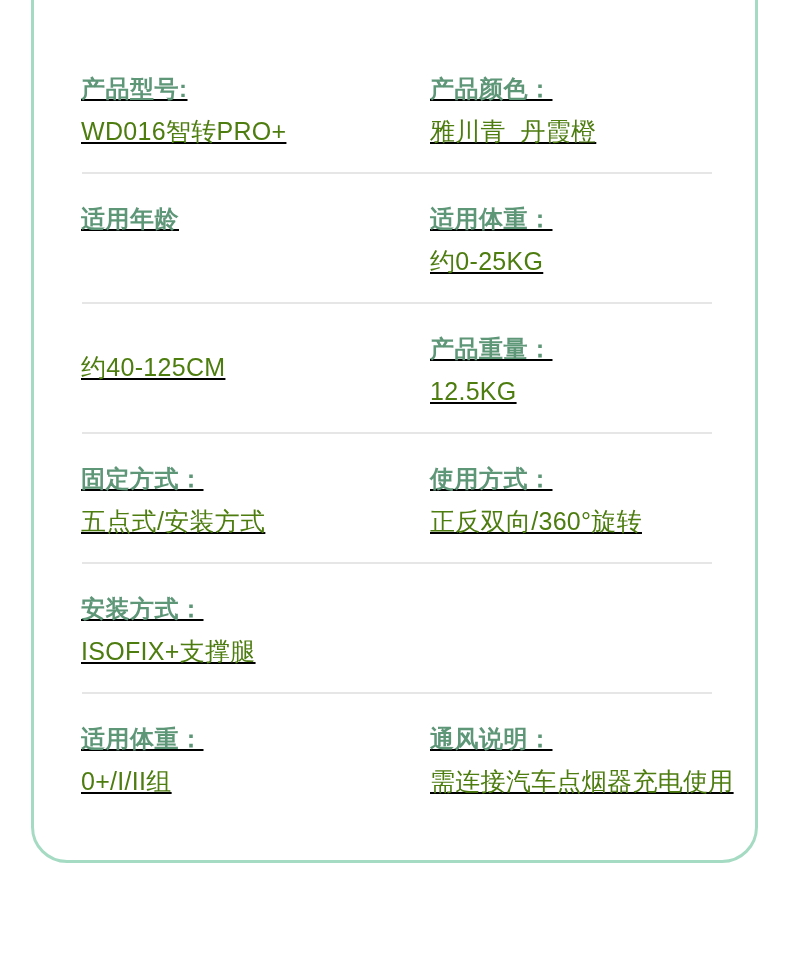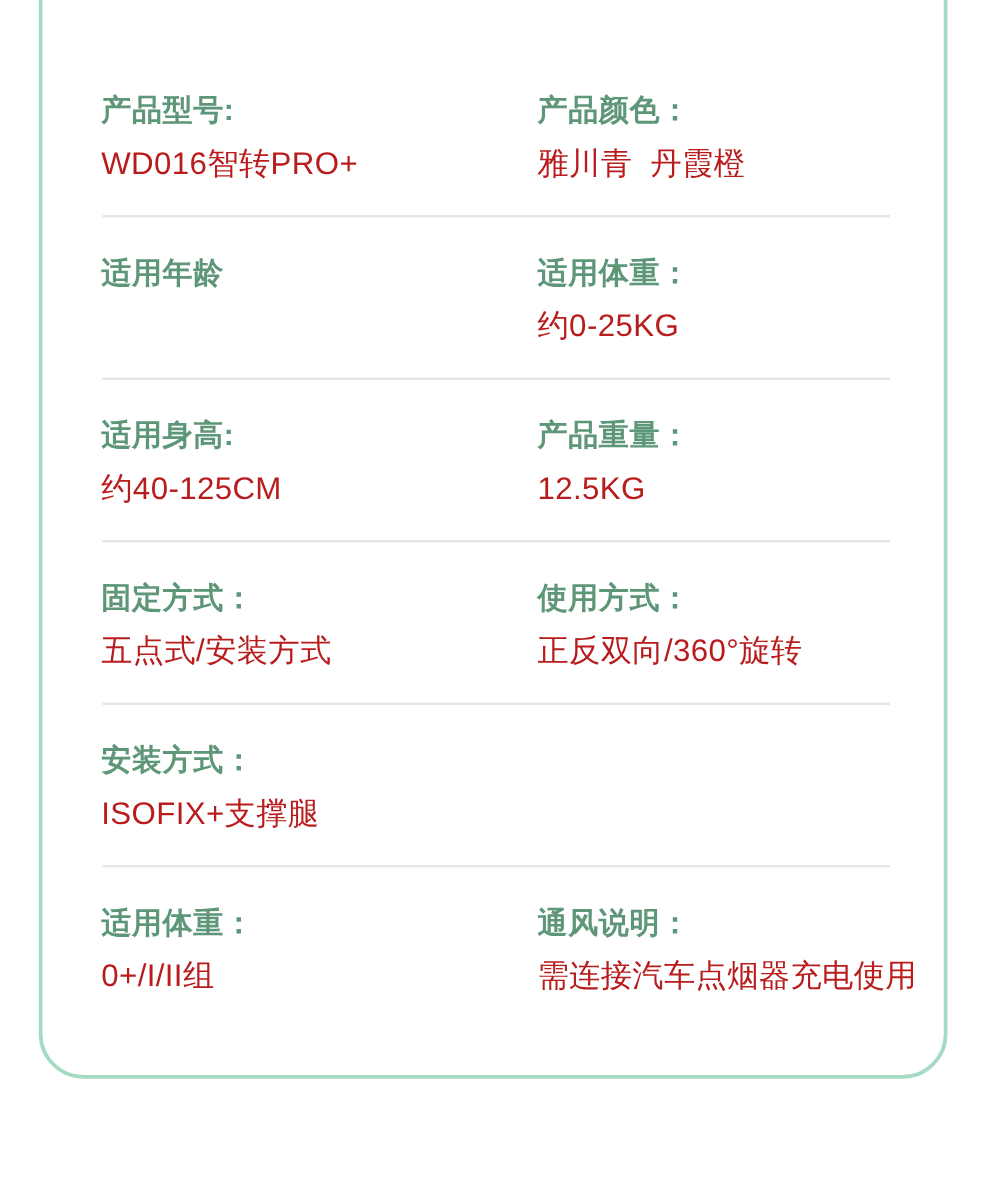--- a/index.html
+++ b/index.html
@@ -33,37 +33,38 @@
     height: 957px;
   }
   .spec-row {
     position: absolute;
     left: 0;
     width: 790px;
   }
   .spec-cell {
     position: absolute;
     top: 0;
+    text-decoration: underline;
   }
   .spec-cell.col-left  { left: 81px;  width: 340px; }
   .spec-cell.col-right { left: 430px; width: 310px; }
   .spec-label {
     font-size: 24px;
     line-height: 1;
     font-weight: 700;
     color: #5e9678;
     letter-spacing: 0.5px;
     white-space: pre-wrap;
   }
   .spec-value {
     margin-top: 17px;
     font-size: 25px;
     line-height: 1.1;
     font-weight: 500;
-    color: #b91c1c;
+    color: #4d7c0f;
     letter-spacing: 0.3px;
     white-space: pre-wrap;
   }
   .divider {
     position: absolute;
     left: 82px;
     width: 630px;
     height: 2px;
     background: #e6e6e6;
   }
@@ -105,21 +106,20 @@
     </div>
     <div class="spec-cell col-right">
       <div class="spec-label">适用体重：</div>
       <div class="spec-value">约0-25KG</div>
     </div>
   </div>
   <div class="divider div-1"></div>
 
   <div class="spec-row row-2">
     <div class="spec-cell col-left">
-      <div class="spec-label">适用身高:</div>
       <div class="spec-value">约40-125CM</div>
     </div>
     <div class="spec-cell col-right">
       <div class="spec-label">产品重量：</div>
       <div class="spec-value">12.5KG</div>
     </div>
   </div>
   <div class="divider div-2"></div>
 
   <div class="spec-row row-3">

